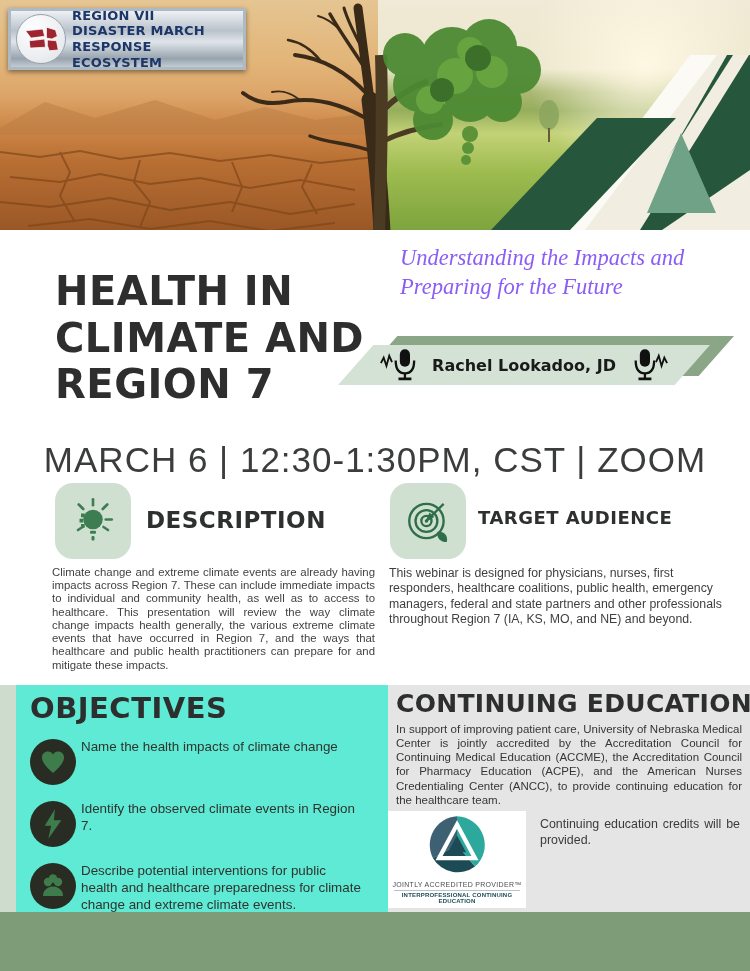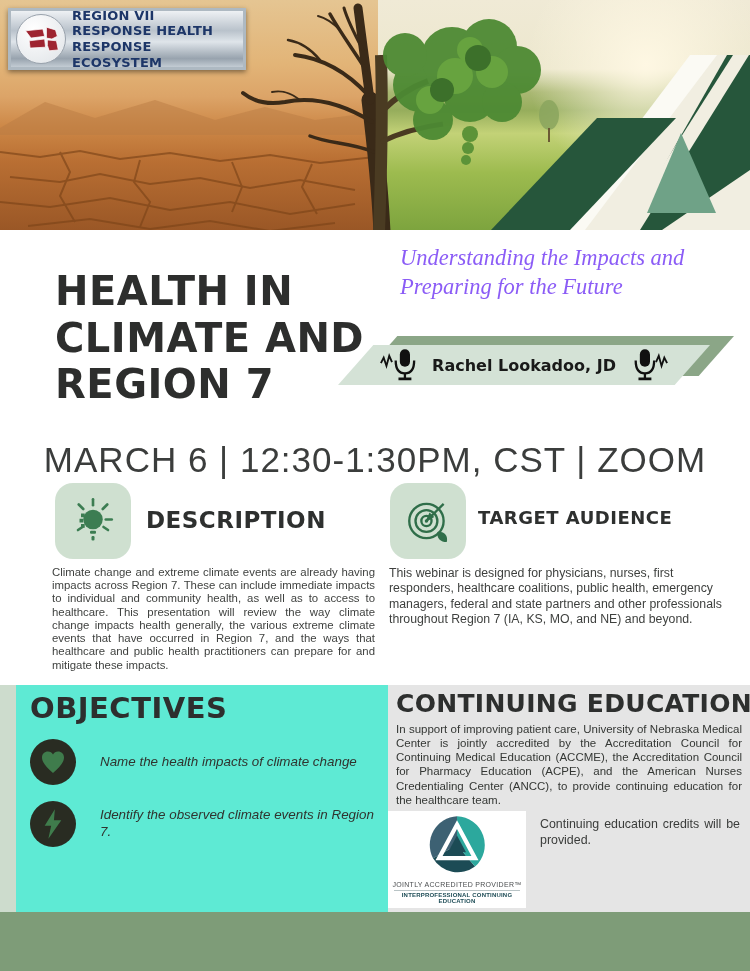--- a/index.html
+++ b/index.html
@@ -45,21 +45,21 @@
   .sec-head{position:absolute;color:#2e302f;font-family:"DejaVu Sans",sans-serif;font-weight:800;letter-spacing:.5px;text-align:right;}
   .sec-head.desc{left:146px;top:507px;font-size:23px;}
   .sec-head.target{left:478px;top:507px;font-size:18px;}
   .body-text{position:absolute;color:#3e403e;font-family:"Liberation Sans",sans-serif;}
   .desc-body{left:52px;top:566px;width:323px;font-size:11.4px;line-height:1.16;text-align:justify;}
   .target-body{left:389px;top:566px;width:345px;font-size:12.3px;line-height:1.26;}
   
   .left-strip{position:absolute;left:0;top:685px;width:16px;height:227px;background:#cddccd;}
   .obj-panel{position:absolute;left:16px;top:685px;width:372px;height:227px;background:#5eead4;box-sizing:border-box;padding:6px 14px 0 14px;}
   .obj-head{color:#2d2f2e;font-family:"DejaVu Sans",sans-serif;font-weight:800;font-size:29px;letter-spacing:.5px;}
-  .obj-item{display:flex;align-items:center;gap:24px;margin-top:16px;font-style:italic;}
+  .obj-item{display:flex;align-items:flex-start;gap:5px;margin-top:16px;}
   .obj-item.first{margin-top:14px;}
   .obj-bullet{width:46px;height:46px;border-radius:50%;background:#292c22;flex:0 0 auto;
     display:flex;align-items:center;justify-content:center;}
   .obj-text{color:#30342f;font-size:13.4px;line-height:1.25;width:280px;}
   .ce-panel{position:absolute;left:388px;top:685px;width:362px;height:227px;background:#e5e5e5;box-sizing:border-box;padding:4px 8px 0 8px;}
   .ce-head{color:#2d2f2e;font-family:"DejaVu Sans",sans-serif;font-weight:800;font-size:25px;letter-spacing:.3px;white-space:nowrap;}
   .ce-body{color:#343734;font-size:11.5px;line-height:1.23;text-align:justify;margin-top:4px;}
   .jap-box{position:absolute;left:0px;top:126px;width:138px;height:97px;background:#ffffff;text-align:center;box-sizing:border-box;padding-top:4px;}
   .jap-line1{font-size:7px;letter-spacing:.3px;color:#4a4d4f;margin-top:2px;}
   .jap-line2{font-size:6px;font-weight:700;color:#1c4b55;letter-spacing:.2px;border-top:1px solid #b9c4c6;margin:2px 6px 0 6px;padding-top:1px;}
@@ -150,21 +150,21 @@
           <g fill="#9e2430" stroke="#ffffff" stroke-width="0.8">
             <polygon points="5,13 24,11 26,19 11,21"></polygon>
             <polygon points="28,9 38,12 40,19 34,22 28,21"></polygon>
             <polygon points="9,24 26,22 27,31 10,32"></polygon>
             <polygon points="29,23 39,24 41,34 31,35 29,29"></polygon>
           </g>
         </svg>
       </div>
       <div class="plaque-text">
         <div>REGION VII</div>
-        <div>RESPONSE HEALTH</div>
+        <div>DISASTER MARCH</div>
         <div>RESPONSE ECOSYSTEM</div>
       </div>
     </div>
   </div>
 
   <h1 class="title">
     <span>HEALTH IN</span>
     <span>CLIMATE AND</span>
     <span>REGION 7</span>
   </h1>
@@ -245,20 +245,31 @@
 
     <div class="obj-item">
       <div class="obj-bullet">
         <svg width="24" height="30" viewBox="0 0 26 32">
           <polygon points="15,0 4,18 11,18 8,32 22,12 14,12" fill="#3f7c4c"></polygon>
         </svg>
       </div>
       <div class="obj-text">Identify the observed climate events in Region 7.</div>
     </div>
 
+    <div class="obj-item">
+      <div class="obj-bullet">
+        <svg width="26" height="26" viewBox="0 0 26 26">
+          <circle cx="8" cy="9" r="4.2" fill="#3f7c4c"></circle>
+          <circle cx="18" cy="9" r="4.2" fill="#3f7c4c"></circle>
+          <circle cx="13" cy="5.5" r="4.2" fill="#3f7c4c"></circle>
+          <path d="M3,23 C3,16 9,13.5 13,13.5 C17,13.5 23,16 23,23 Z" fill="#3f7c4c"></path>
+        </svg>
+      </div>
+      <div class="obj-text">Describe potential interventions for public health and healthcare preparedness for climate change and extreme climate events.</div>
+    </div>
   </div>
 
   <div class="ce-panel">
     <div class="ce-head">CONTINUING EDUCATION</div>
     <div class="ce-body">In support of improving patient care, University of Nebraska Medical Center is jointly accredited by the Accreditation Council for Continuing Medical Education (ACCME), the Accreditation Council for Pharmacy Education (ACPE), and the American Nurses Credentialing Center (ANCC), to provide continuing education for the healthcare team.</div>
 
     <div class="jap-box">
       <svg width="60" height="60" viewBox="0 0 100 100">
         <path d="M50,50 L50,2 A48,48 0 0 0 10,72 Z" fill="#3d6173"></path>
         <path d="M50,50 L10,72 A48,48 0 0 0 80,86 Z" fill="#1c4b55"></path>

